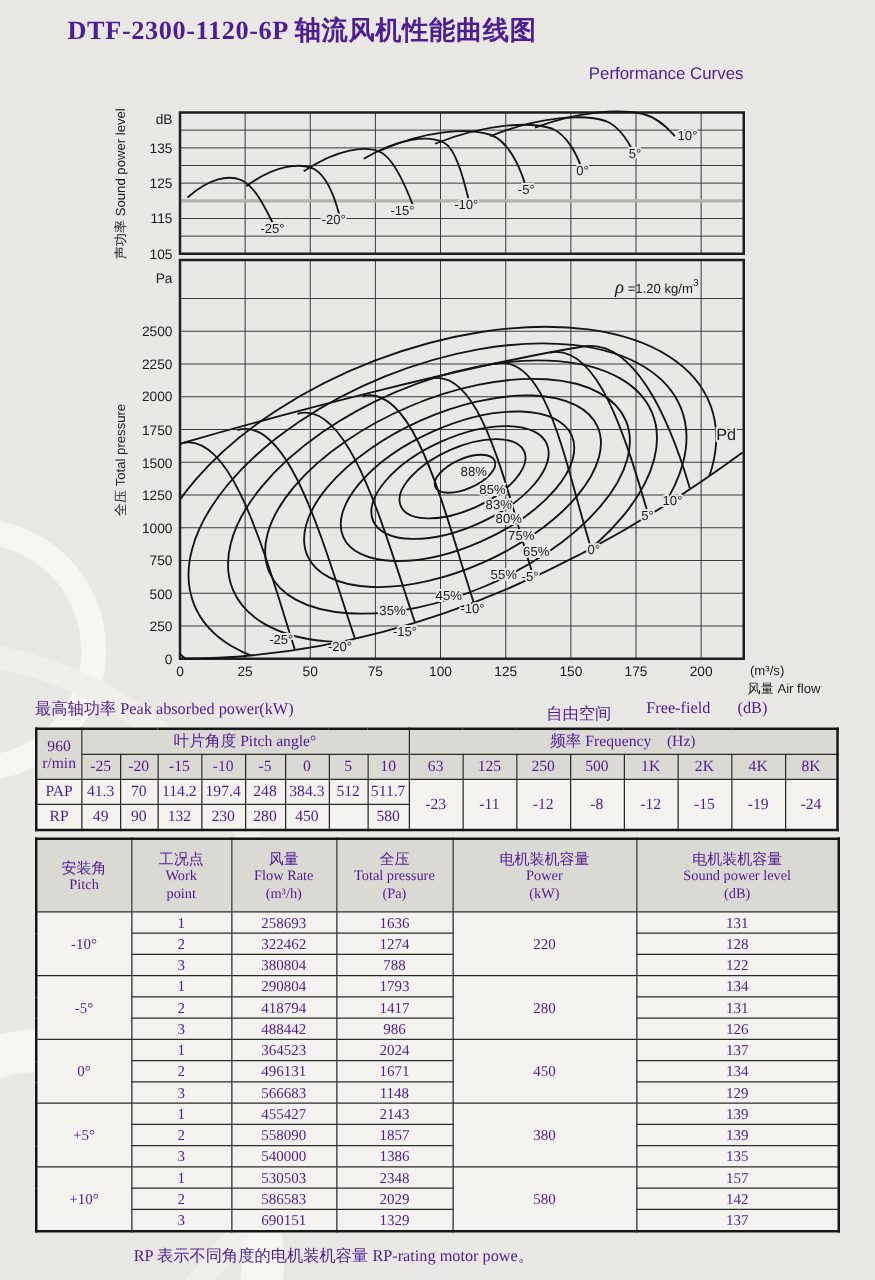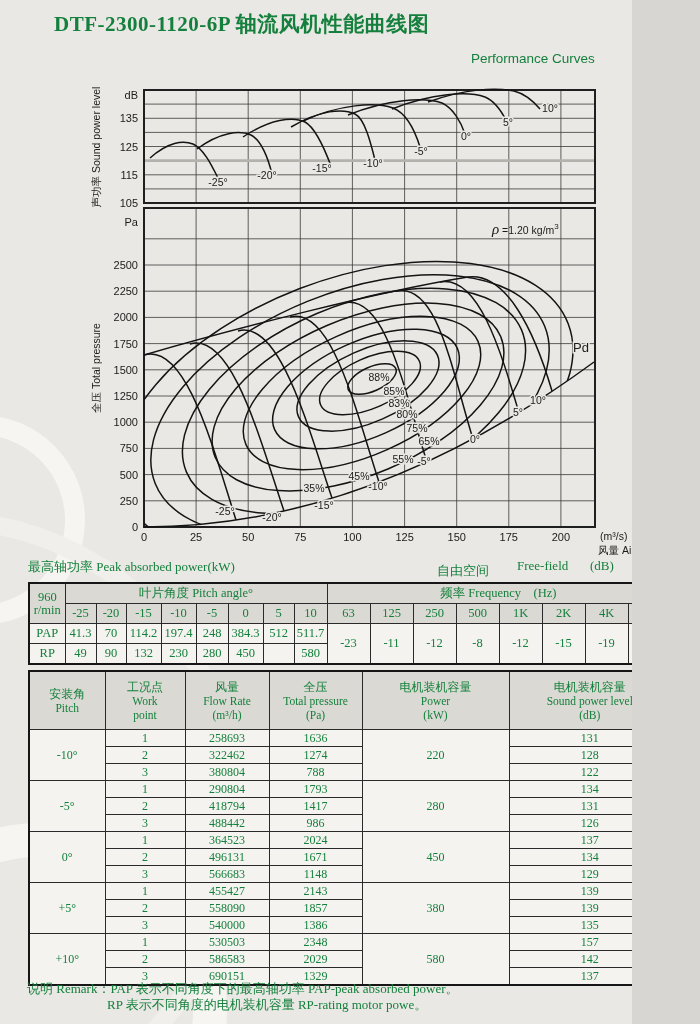--- a/index.html
+++ b/index.html
@@ -1,17 +1,17 @@
 <!DOCTYPE html>
 <html><head>
 <meta charset="utf-8">
 <style>
   html,body{margin:0;padding:0;background:#d8d6d2;}
-  .page{position:relative;width:632px;height:1024px;background:#eae8e4;overflow:hidden;
-        font-family:"Liberation Serif","DejaVu Serif",serif;color:#15803d;}
+  .page{position:relative;width:700px;height:1024px;background:#eae8e4;overflow:hidden;
+        font-family:"Liberation Serif","DejaVu Serif",serif;color:#4c1d95;}
   .abs{position:absolute;}
   .title{left:54px;top:10px;font-size:21px;font-weight:bold;letter-spacing:.5px;white-space:nowrap;}
   .subtitle{left:471px;top:51px;font-size:13.5px;font-family:"Liberation Sans","DejaVu Sans",sans-serif;}
   
   svg text{font-family:"Liberation Sans","DejaVu Sans",sans-serif;fill:#1b1b1b;}
   .plot{fill:none;stroke:#1f1f1f;stroke-width:2;}
   .grid{stroke:#3a3a3a;stroke-width:0.8;}
   .band{stroke:#b3b2ad;stroke-width:2.6;}
   .curve path,.curve ellipse{fill:none;stroke:#141414;stroke-width:1.5;}
   .tick{font-size:11px;}
@@ -395,15 +395,14 @@
         </tr>
         <tr>
           <td>3</td>
           <td>690151</td>
           <td>1329</td>
           <td>137</td>
         </tr>
       </tbody>
   </table>
 
-  <div class="abs remark" style="left:27px;top:980px">说明 Remark：PAP 表示不同角度下的最高轴功率 PAP-peak absorbed power。</div>
   <div class="abs remark" style="left:107px;top:996px">RP 表示不同角度的电机装机容量 RP-rating motor powe。</div>
 </div>
 
 </body></html>

